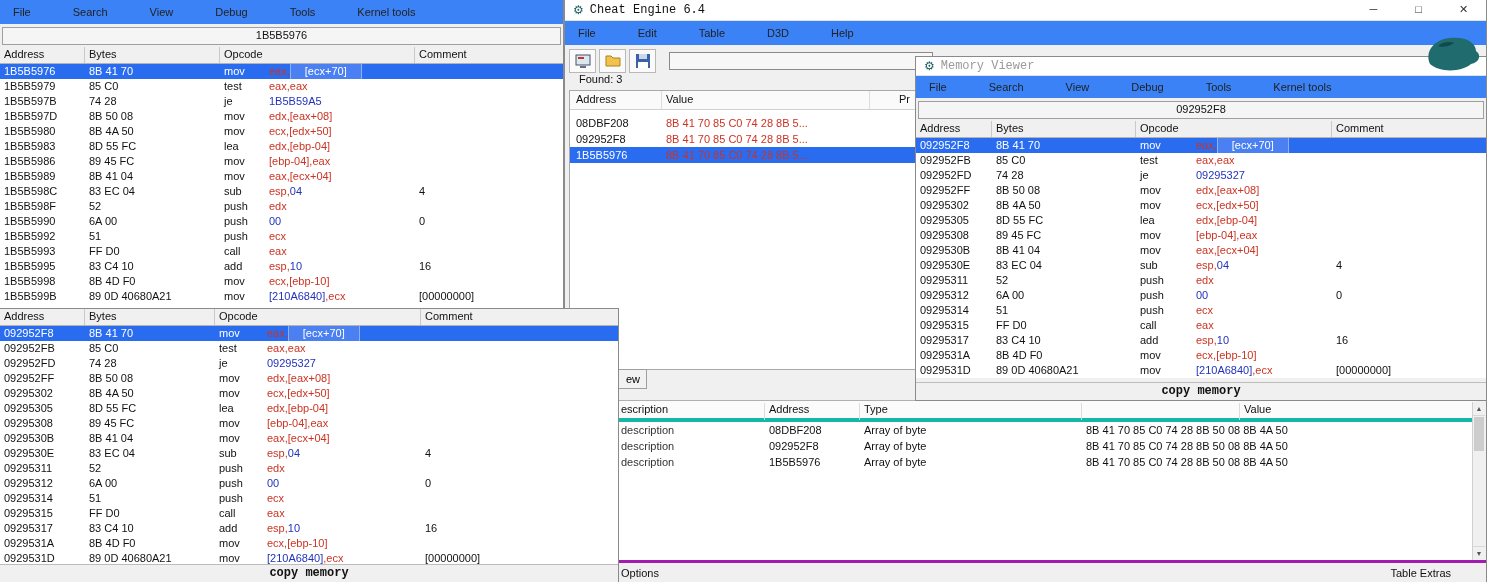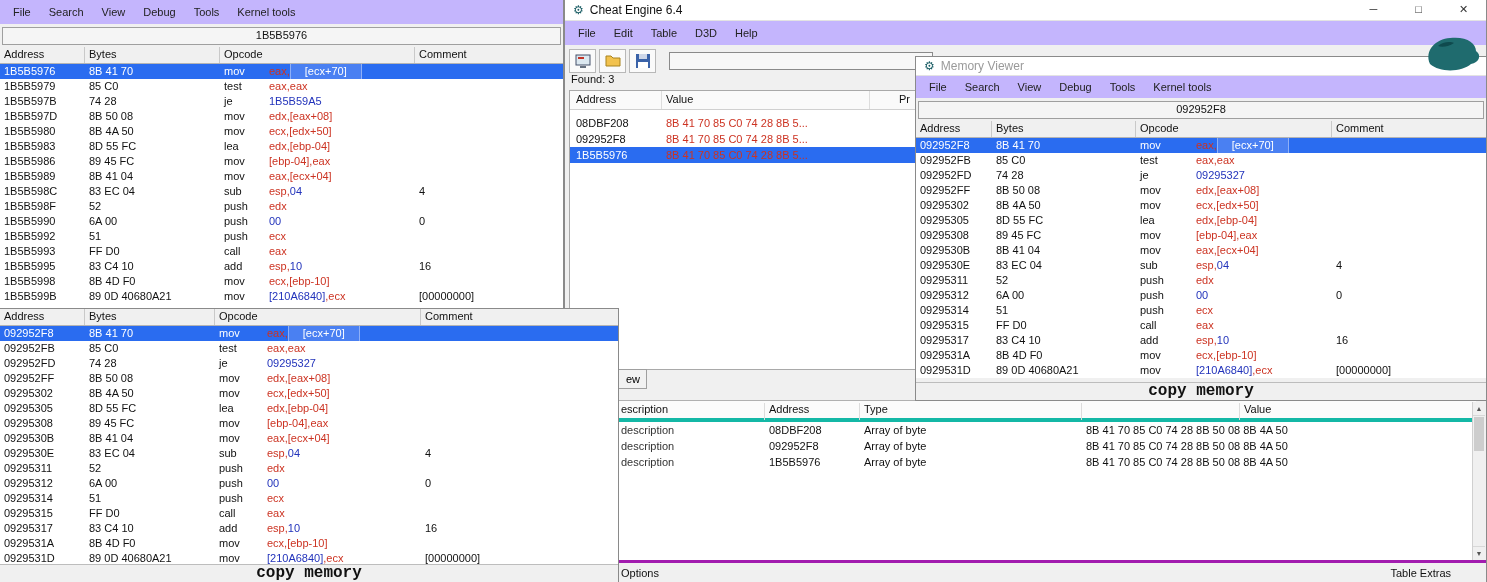--- a/index.html
+++ b/index.html
@@ -1,24 +1,24 @@
 <!DOCTYPE html>
 <html style="--selection: #2a6cf0; --operand_red: #cc3322; --operand_blue: #2233bb; --mascot: #1f6b6e;"><head>
 <meta charset="utf-8">
 <style>
   html,body{margin:0;padding:0;background:#d4d4d4;}
   body{font-family:"Liberation Sans",sans-serif;font-size:11px;color:#111;}
   #stage{position:relative;width:1487px;height:582px;overflow:hidden;background:#c9c9c9;}
   .win{position:absolute;background:#f0f0f0;border:1px solid #8a8a8a;box-sizing:border-box;}
 
   
-  .menubar{display:flex;align-items:center;height:24px;padding-left:4px;background:#c4b5fd;}
+  .menubar{display:flex;align-items:center;height:24px;padding-left:4px;background:#3b82f6;gap:24px;}
   .menu-item{padding:0 9px;line-height:22px;color:#222;}
   .titlebar{display:flex;align-items:center;height:20px;background:#fff;padding-left:8px;border-bottom:1px solid #e3e3e3;}
-  .apptitle{margin-left:6px;font-size:12px;}
+  .apptitle{margin-left:6px;font-size:12px;font-family:Liberation Mono, monospace;}
   .titlebar.inactive .apptitle{color:#9a9a9a;}
   .gear{font-size:12px;color:#1d5f66;line-height:12px;}
   .controls{margin-left:auto;display:flex;}
   .ctrl{width:45px;height:20px;text-align:center;line-height:19px;font-size:11px;color:#333;}
   .addrtitle{height:16px;margin:3px 2px 2px 2px;border:1px solid #9f9f9f;background:#f5f5f5;text-align:center;line-height:14px;}
 
   
   .hdr{display:flex;background:#f0f0f0;border-bottom:1px solid #b4b4b4;height:16px;line-height:15px;flex-shrink:0;}
   .hcell{padding-left:4px;border-right:1px solid #c9c9c9;box-sizing:border-box;overflow:hidden;white-space:nowrap;}
   .hcell:last-child{flex:1;border-right:none;}
@@ -26,21 +26,21 @@
   .drow{display:flex;height:15px;line-height:15px;white-space:nowrap;}
   .drow span{box-sizing:border-box;padding-left:4px;overflow:hidden;flex-shrink:0;}
   .drow .cc{flex:1;}
   .drow.sel{background:var(--selection,#2a6cf0);}
   .drow.sel .ca,.drow.sel .cb,.drow.sel .co,.drow.sel .cc{color:#fff;}
   .tr{color:var(--operand_red,#cc3322);padding:0 !important;}
   .tb{color:var(--operand_blue,#2233bb);padding:0 !important;}
   .thl{background:#4a80f2;color:#fff;border:1px solid #8fb0f7;padding:14px !important;}
 
   .copybar{margin-top:auto;height:17px;background:#f0f0f0;border-top:1px solid #bdbdbd;text-align:center;
-           font-family:"Liberation Mono",monospace;font-weight:bold;font-size:16px;line-height:16px;flex-shrink:0;}
+           font-family:"Liberation Mono",monospace;font-weight:bold;font-size:12px;line-height:16px;flex-shrink:0;}
 
   
   #winA{left:0;top:0;width:564px;height:311px;z-index:10;display:flex;flex-direction:column;border-top:none;border-left:none;}
   #winA .ca{width:85px}#winA .cb{width:135px}#winA .co{width:45px}#winA .cp{width:150px}
   #winA .hcell:nth-child(1){width:85px}#winA .hcell:nth-child(2){width:135px}#winA .hcell:nth-child(3){width:195px}
   #winA .rows{flex:1;}
 
   
   #winC{left:0;top:308px;width:619px;height:274px;z-index:30;display:flex;flex-direction:column;border-left:none;border-bottom:none;}
   #winC .ca{width:85px}#winC .cb{width:130px}#winC .co{width:48px}#winC .cp{width:158px}
@@ -54,21 +54,21 @@
   #winD .rows{height:240px;}
   #winD .menubar{height:22px;}
   #winD .titlebar{height:18px;flex-shrink:0;}
 
   
   #winMain{left:564px;top:0;width:923px;height:582px;z-index:1;border-top:none;}
   #winMain .toolbar{display:flex;align-items:center;height:28px;padding:2px 4px;}
   .tbtn{width:27px;height:24px;border:1px solid #b8b8b8;background:#fafafa;margin-right:3px;padding:2px 3px;display:flex;align-items:center;justify-content:center;}
   .progress{margin-left:10px;width:262px;height:16px;border:1px solid #8a8a8a;background:#f7f7f7;}
   .proclabel{position:absolute;left:360px;top:44px;width:300px;text-align:center;}
-  .foundlabel{position:absolute;left:6px;top:73px;}
+  .foundlabel{position:absolute;left:14px;top:73px;}
   .foundlist{position:absolute;left:4px;top:90px;width:345px;height:278px;background:#fff;border:1px solid #a9a9a9;}
   .fhdr{display:flex;height:18px;border-bottom:1px solid #d0d0d0;background:#fafafa;}
   .fh1{width:92px;padding:2px 0 0 6px;border-right:1px solid #ddd;box-sizing:border-box;}
   .fh2{flex:1;padding:2px 0 0 4px;border-right:1px solid #ddd;box-sizing:border-box;}
   .fh3{width:16px;padding:2px 0 0 2px;overflow:hidden;margin-left:27px;}
   .frows{padding-top:5px;}
   .frow{display:flex;height:16px;line-height:16px;}
   .fa{width:92px;padding-left:6px;box-sizing:border-box;}
   .fv{flex:1;padding-left:4px;color:var(--operand_red,#cc3322);white-space:nowrap;overflow:hidden;}
   .frow.sel{background:var(--selection,#2a6cf0);}

